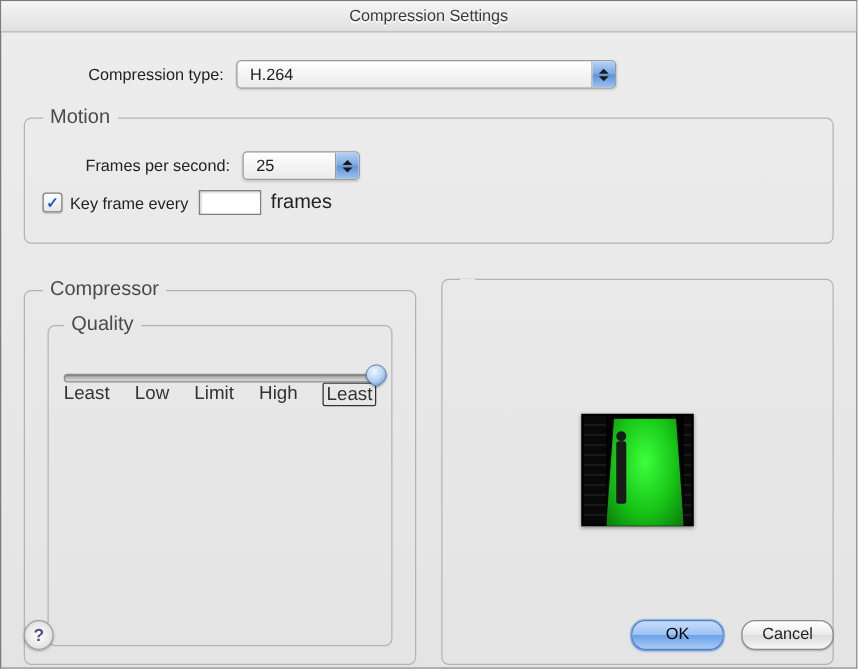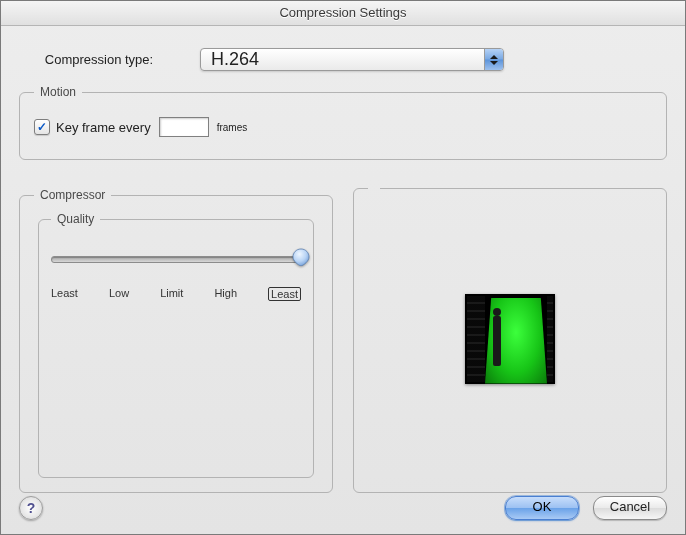--- a/index.html
+++ b/index.html
@@ -34,40 +34,40 @@
   .content {
     padding: 14px 18px 12px 18px;
   }
   .row {
     display: flex;
     align-items: center;
     margin: 8px 0;
   }
   .label {
     width: 160px;
-    text-align: center;
-    padding-right: 21px;
+    text-align: right;
+    padding-right: 10px;
   }
   .motion .label {
     width: 150px;
   }
   .select {
     display: inline-flex;
     align-items: center;
     background: linear-gradient(#ffffff, #eaeaea);
     border: 1px solid #9a9a9a;
     border-radius: 4px;
     box-shadow: 0 1px 0 rgba(255,255,255,0.8) inset, 0 1px 2px rgba(0,0,0,0.15);
     height: 21px;
     padding: 0 0 0 10px;
     position: relative;
   }
   .select .value {
     padding-right: 8px;
-    font-size: 18px;
+    font-size: 13px;
     color: #222;
   }
   .select .stepper {
     width: 18px;
     height: 21px;
     border-left: 1px solid #9a9a9a;
     background: linear-gradient(#b5d2f6, #7aa9e3 48%, #5d94da 52%, #9cc0ee);
     border-top-right-radius: 3px;
     border-bottom-right-radius: 3px;
     display: flex;
@@ -88,21 +88,21 @@
   fieldset {
     border: 1px solid #b3b3b3;
     border-radius: 6px;
     margin: 14px 0;
     padding: 10px 14px 14px 14px;
     background: transparent;
   }
   fieldset legend {
     padding: 0 6px;
     color: #4a4a4a;
-    font-size: 12px;
+    font-size: 16px;
   }
   .checkbox {
     width: 14px;
     height: 14px;
     border: 1px solid #7e7e7e;
     border-radius: 3px;
     background: linear-gradient(#fff,#e5e5e5);
     display: inline-flex;
     align-items: center;
     justify-content: center;
@@ -119,21 +119,21 @@
   .textfield {
     width: 48px;
     height: 18px;
     background: #fff;
     border: 1px solid #808080;
     border-radius: 0;
     box-shadow: inset 1px 1px 2px rgba(0,0,0,0.2);
     margin: 0 8px;
   }
   .unit {
-    font-size: 10px;
+    font-size: 16px;
   }
 
   .two-col {
     display: flex;
     gap: 20px;
   }
   .two-col fieldset {
     flex: 1;
     min-height: 238px;
   }
@@ -162,22 +162,22 @@
     height: 18px;
     transform: translateX(-50%);
   }
   .thumb svg {
     display: block;
     filter: drop-shadow(0 1px 1px rgba(0,0,0,0.35));
   }
   .ticks {
     display: flex;
     justify-content: space-between;
-    margin-top: 24px;
-    font-size: 11px;
+    margin-top: 0;
+    font-size: 15px;
     color: #333;
   }
   .ticks span.sel {
     border: 1px solid #333;
     padding: 0 2px;
     border-radius: 2px;
   }
 
   .preview {
     display: flex;
@@ -290,20 +290,30 @@
         <span class="stepper">
           <span class="tri up"></span>
             <span class="tri down"></span>
         </span>
       </div>
     </div>
 
     <fieldset class="motion">
       <legend>Motion</legend>
 
+      <div class="row">
+        <div class="label">Frames per second:</div>
+        <div class="select small">
+          <span class="value">25</span>
+          <span class="stepper">
+            <span class="tri up"></span>
+              <span class="tri down"></span>
+          </span>
+        </div>
+      </div>
 
       <div class="row">
         <span class="checkbox checked"></span>
         <span>Key frame every</span>
         <span class="textfield"></span>
         <span class="unit">frames</span>
       </div>
 
     </fieldset>
 

